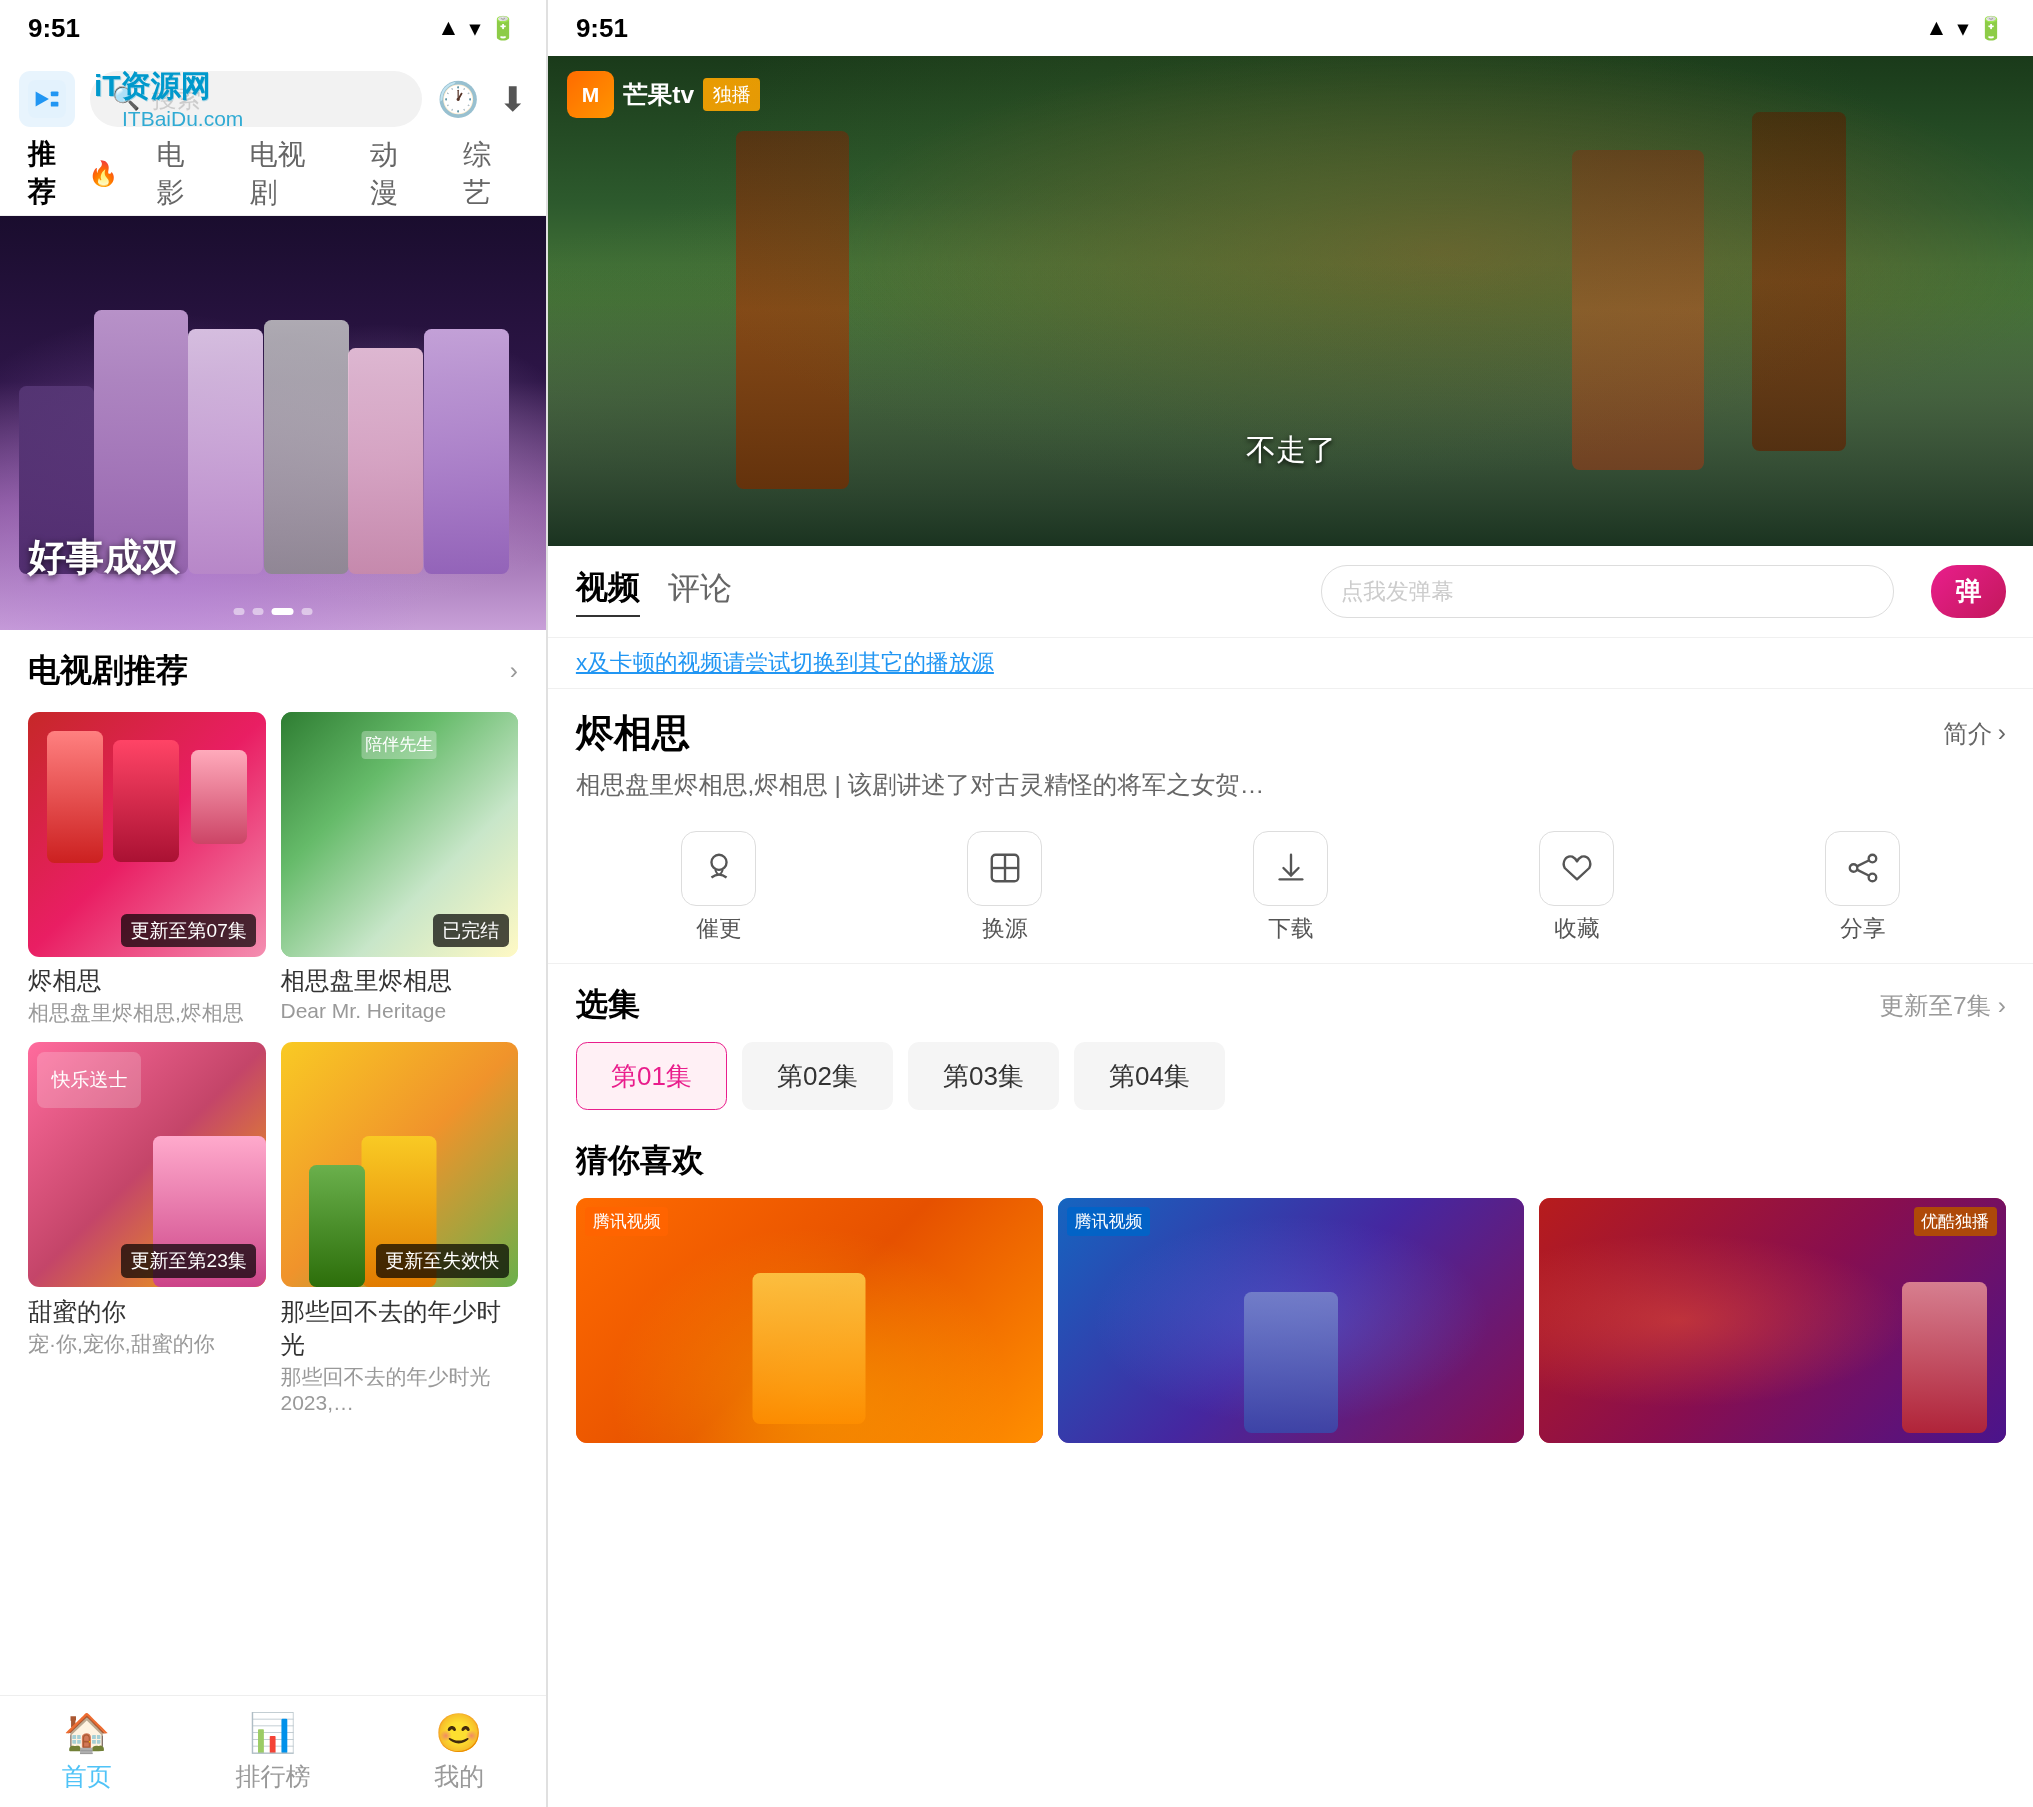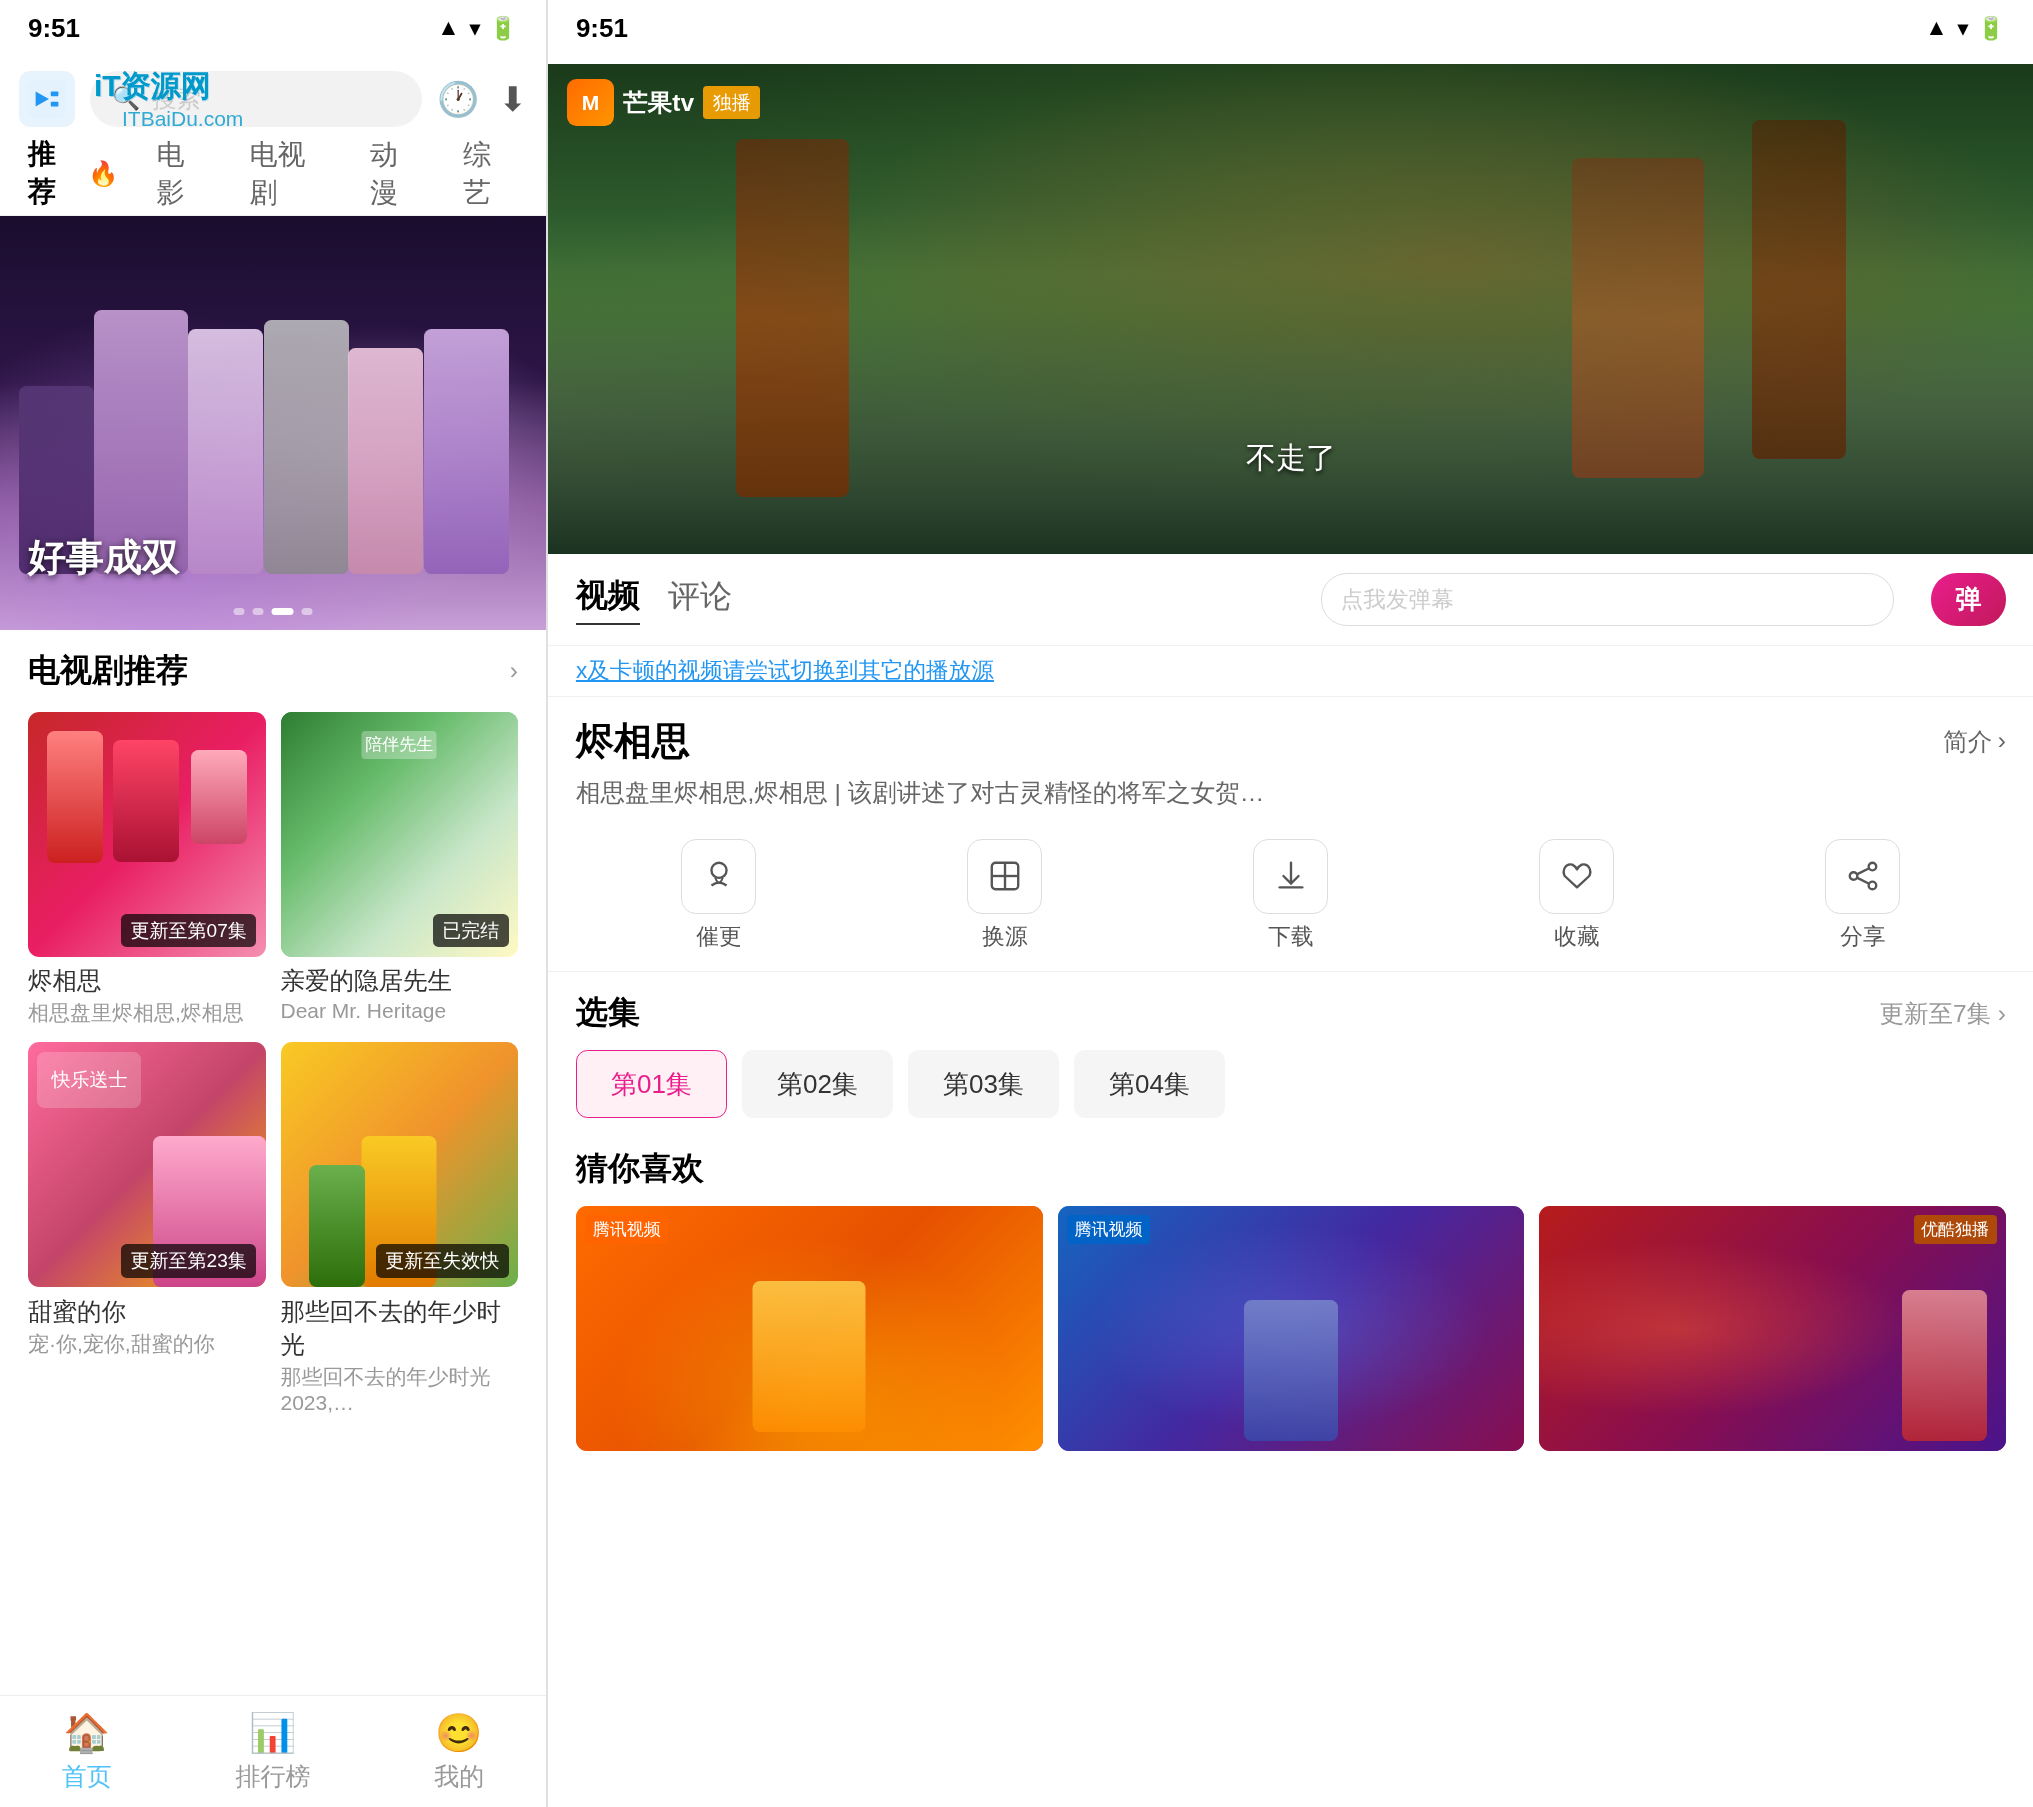--- a/index.html
+++ b/index.html
@@ -271,21 +271,20 @@
       padding: 0 28px;
     }
 
     
     .video-player {
       width: 100%;
       height: 490px;
       background: #000;
       position: relative;
       flex-shrink: 0;
-      margin-top: 8px;
     }
     .video-bg {
       width: 100%;
       height: 100%;
       background: linear-gradient(180deg, #1a3a1a 0%, #2d5a2d 30%, #4a7a3a 50%, #6a8a5a 70%, #8a9a7a 100%);
       position: relative;
     }
     .video-overlay {
       position: absolute;
       top: 0;
@@ -646,21 +645,21 @@
     </div>
 
     <div>
       <div class="card card-2">
         <div style="width:100%;height:100%;position:relative;overflow:hidden;">
           <div style="position:absolute;top:0;left:0;width:100%;height:100%;background:linear-gradient(135deg,#2e7d32,#66bb6a,#c8e6c9,#fff9c4);"></div>
           <div style="position:absolute;top:19px;left:50%;transform:translateX(-50%);width:75px;height:28px;background:rgba(255,255,255,0.3);border-radius:3.8px;display:flex;align-items:center;justify-content:center;font-size:17px;color:#fff;">陪伴先生</div>
         </div>
         <div class="card-badge">已完结</div>
       </div>
-      <div class="card-title">亲爱的隐居先生</div>
+      <div class="card-title">相思盘里烬相思</div>
       <div class="card-subtitle">Dear Mr. Heritage</div>
     </div>
 
     <div>
       <div class="card card-3">
         <div style="width:100%;height:100%;position:relative;">
           <div style="position:absolute;top:9.4px;left:9.4px;width:104px;height:56px;background:rgba(255,255,255,0.2);border-radius:7.5px;display:flex;align-items:center;justify-content:center;font-size:19px;color:#fff;">快乐送士</div>
           <div style="position:absolute;bottom:0;right:0;width:113px;height:151px;background:linear-gradient(180deg,#ffaacc,#cc4488);border-radius:7.5px;"></div>
         </div>
         <div class="card-badge">更新至第23集</div>

